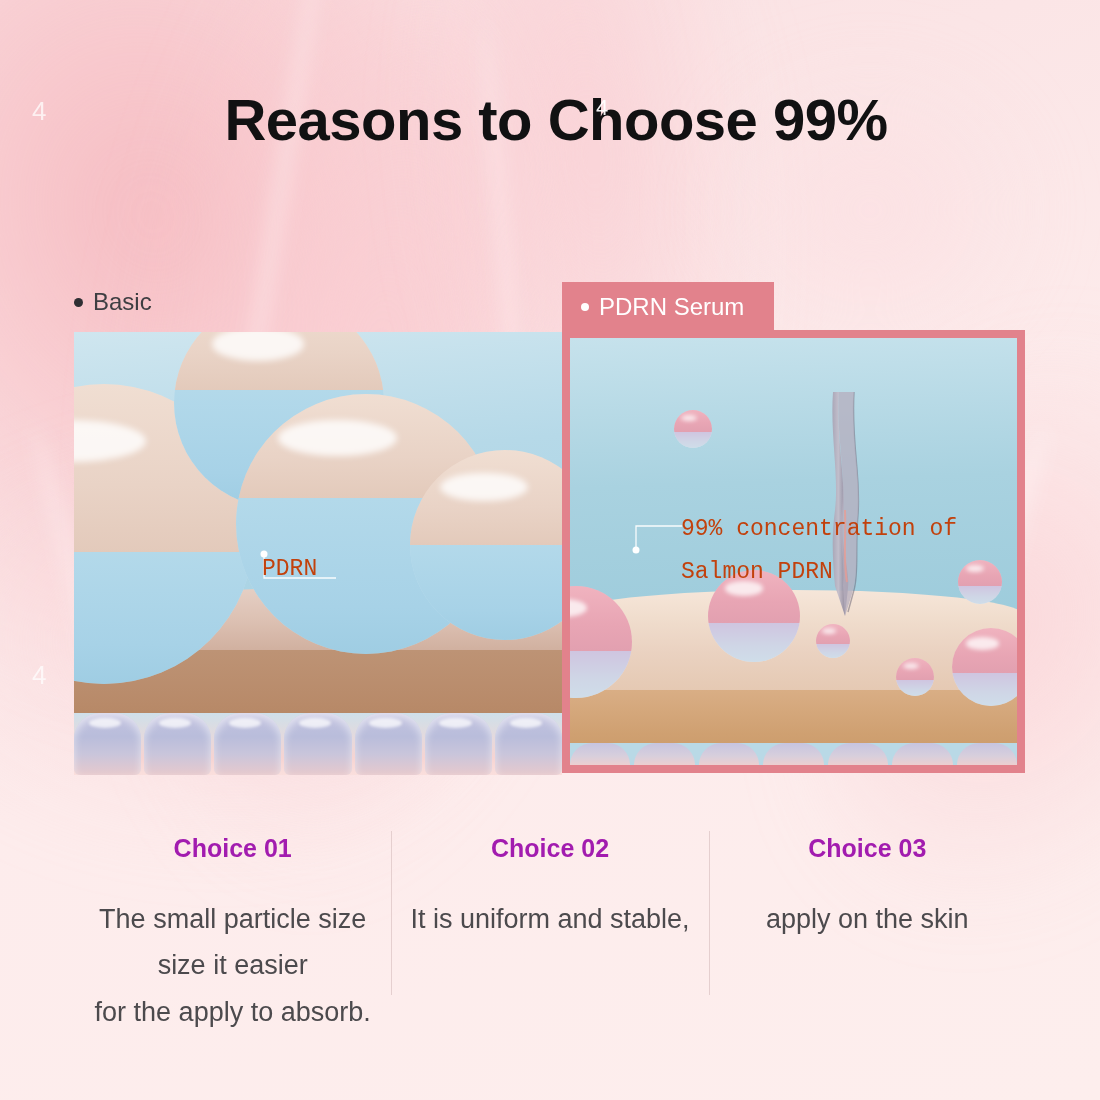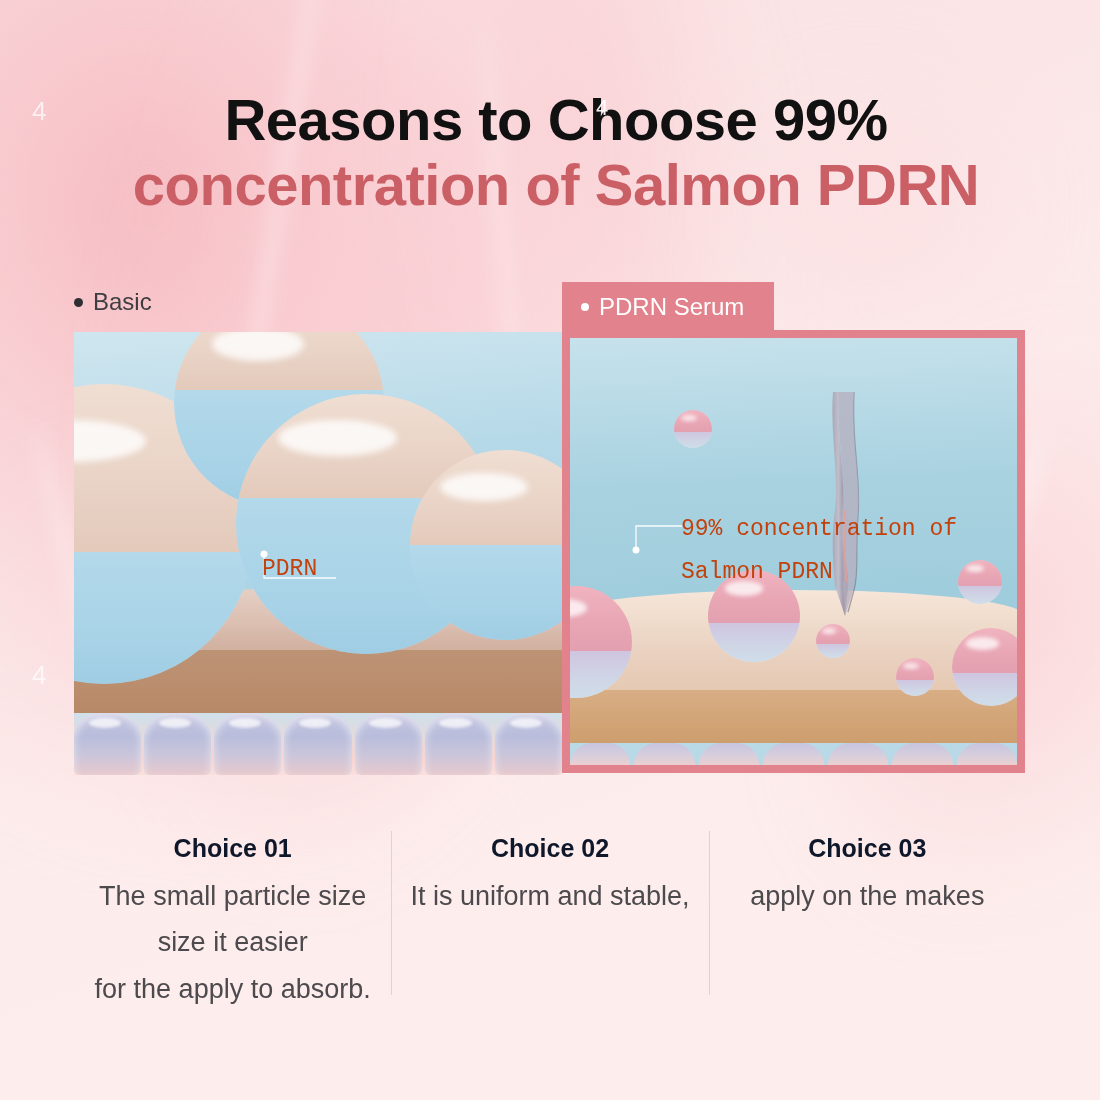--- a/index.html
+++ b/index.html
@@ -145,21 +145,21 @@
   .co-left { left:262px; top:556px; font-size:23px; }
   .co-right{ left:681px; top:508px; font-size:23px; line-height:1.85; }
 
   
   .choices { position:absolute; left:74px; top:828px; width:952px; height:180px;
      display:flex; z-index:5; }
   .choice { flex:1; display:flex; flex-direction:column; align-items:center;
      padding-top:6px; position:relative; }
   .choice + .choice::before { content:""; position:absolute; left:0; top:3px;
      width:1px; height:164px; background:#e5cfcf; }
-  .ch-title { font-size:25px; font-weight:700; color:#0f172a; margin-bottom:10px; }
+  .ch-title { font-size:25px; font-weight:700; color:#a21caf; margin-bottom:33px; }
   .ch-body { font-size:27px; color:#4c4a4d; line-height:1.72; text-align:center; }
   .ch-body span { display:block; }
 </style>
 </head>
 <body>
 
 <div class="bg">
   <div class="bg-base"></div>
   <div class="silk s1"></div>
   <div class="silk s2"></div>
@@ -172,21 +172,20 @@
   <div class="silk-line l3"></div>
   <div class="silk-line l4"></div>
 </div>
 
 <div class="wm wm-a">4</div>
 <div class="wm wm-b">4</div>
 <div class="wm wm-c">4</div>
 
 <div class="heading">
   <div class="h-line h-top">Reasons to Choose 99%</div>
-  <div class="h-line h-bot">concentration of Salmon PDRN</div>
 </div>
 
 <div class="lbl-basic">
   <span class="dot"></span>
   <span>Basic</span>
 </div>
 
 <div class="panel panel-left">
   <div class="Lsky"></div>
 
@@ -328,17 +327,17 @@
   <div class="choice">
     <div class="ch-title">Choice 02</div>
     <div class="ch-body">
       <span>It is uniform and stable,</span>
     </div>
   </div>
 
   <div class="choice">
     <div class="ch-title">Choice 03</div>
     <div class="ch-body">
-      <span>apply on the makes</span>
+      <span>apply on the skin</span>
     </div>
   </div>
 
 </div>
 
 </body></html>

